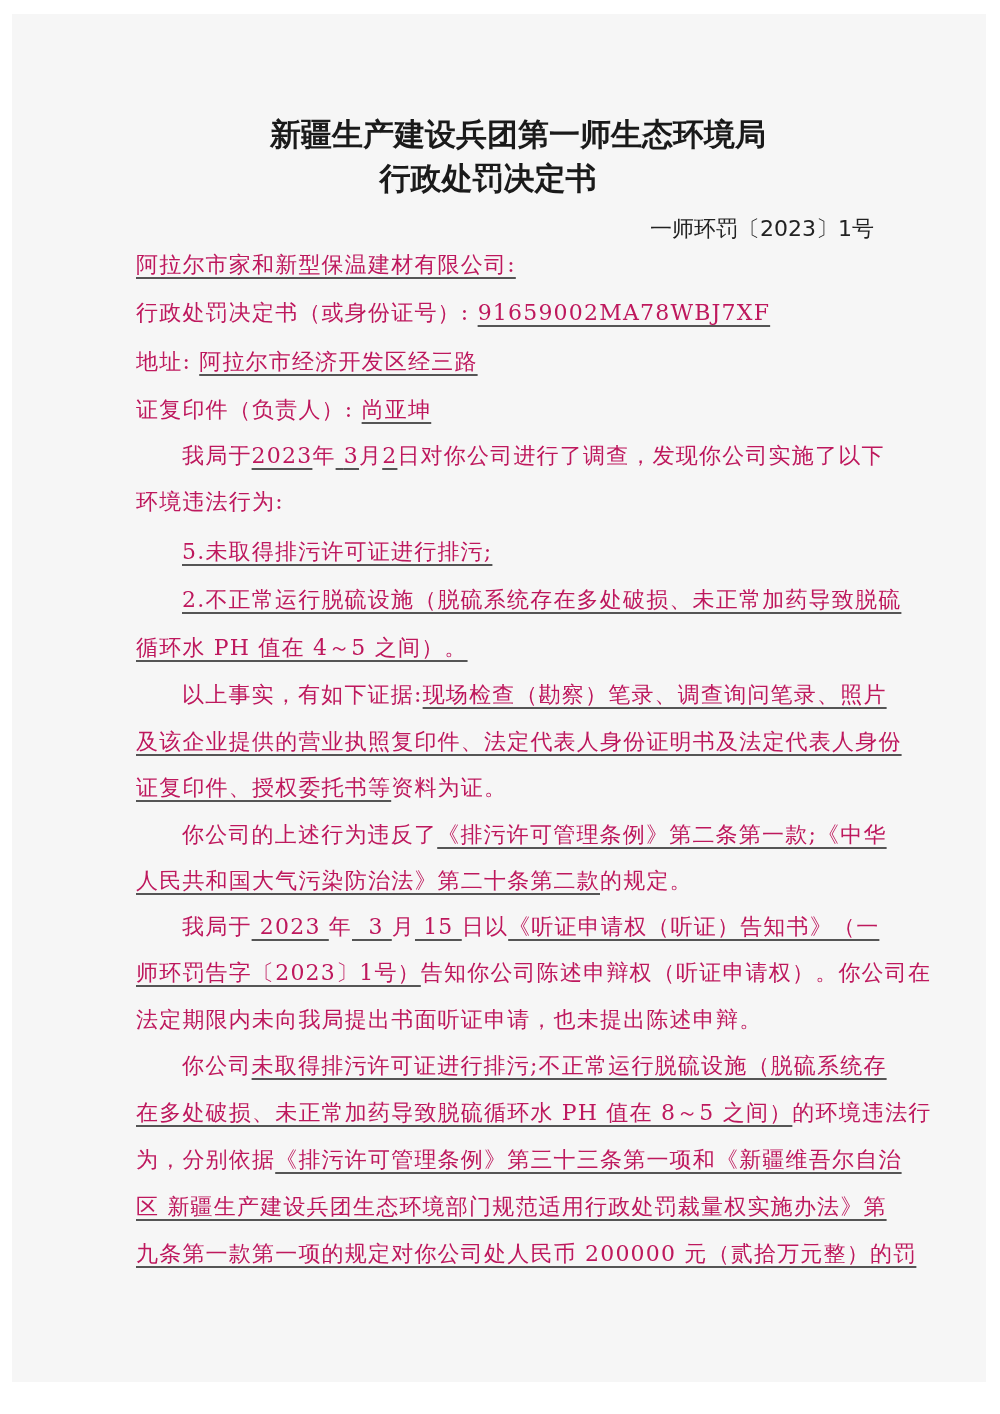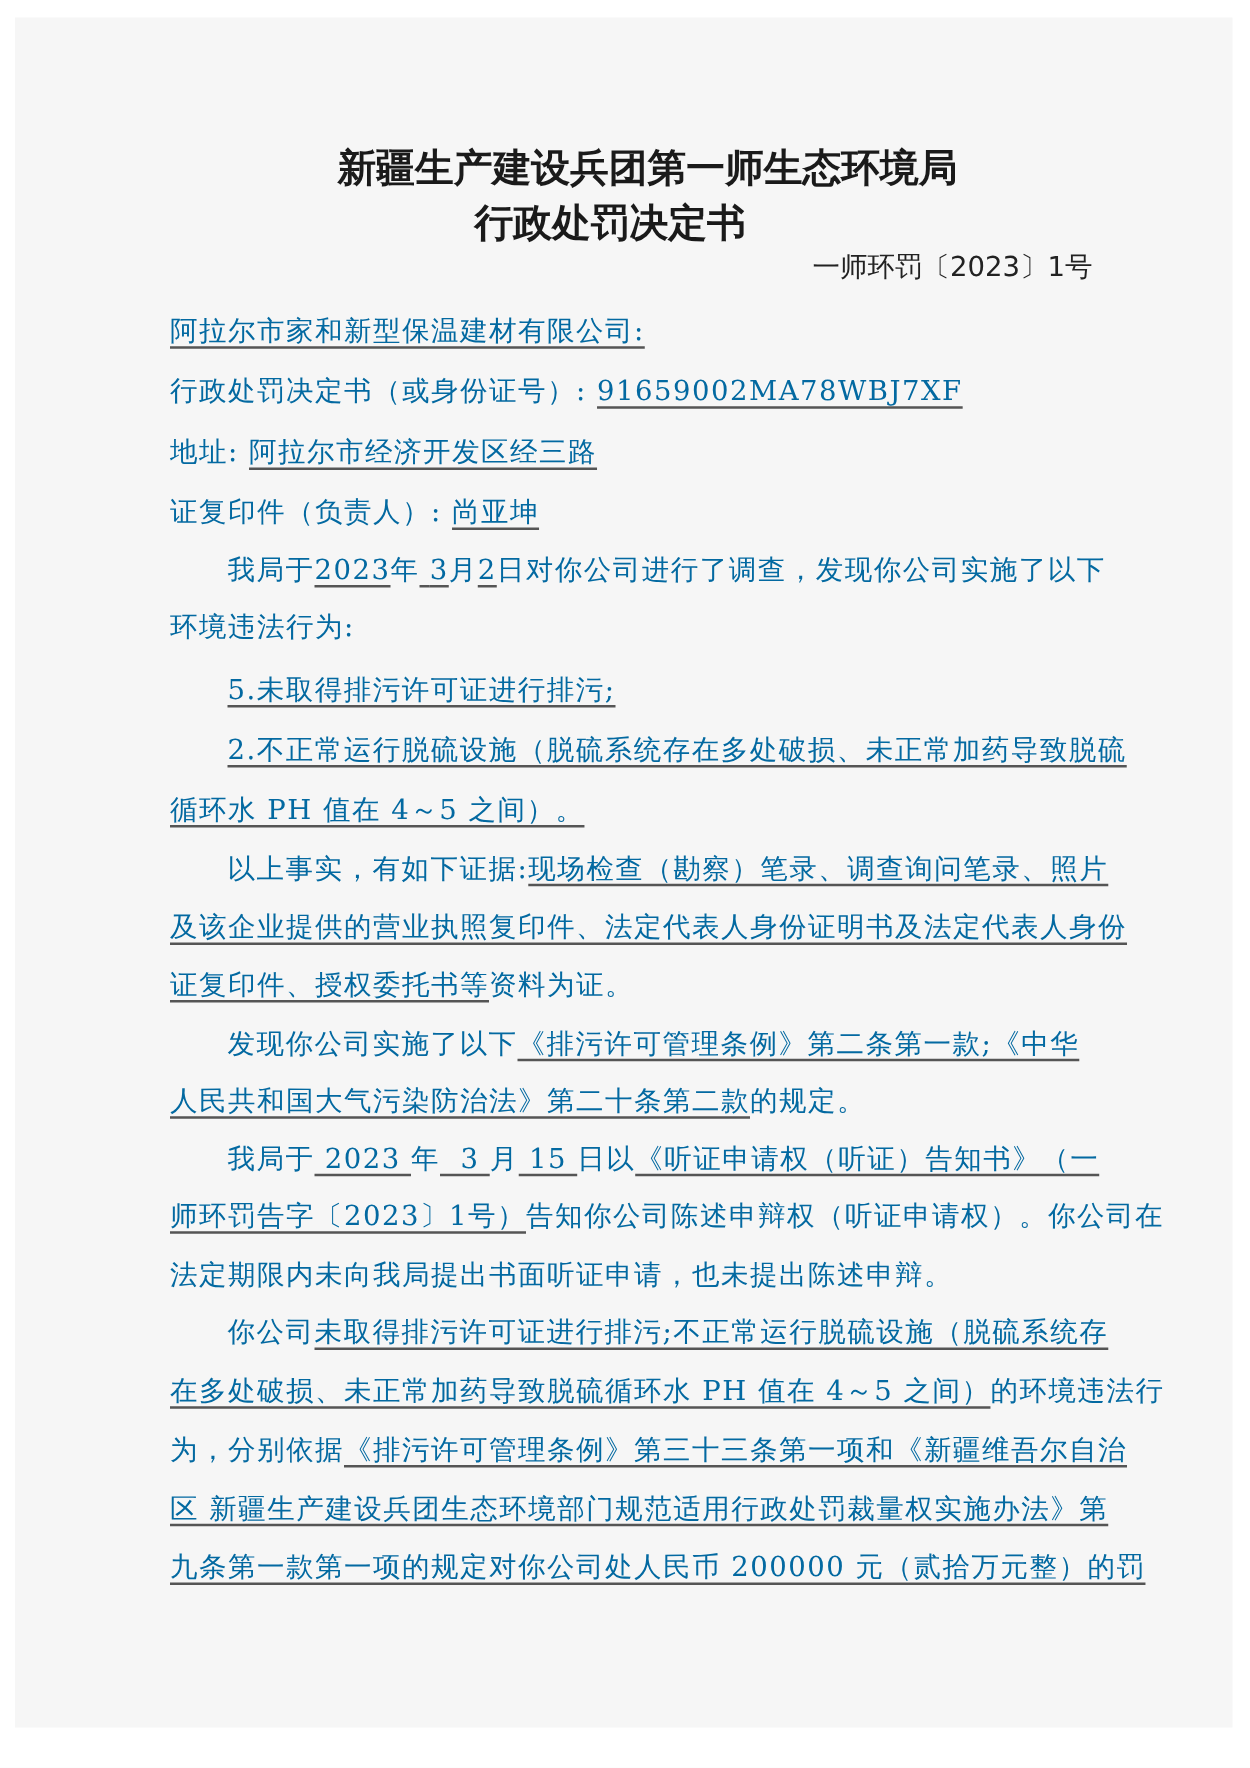--- a/index.html
+++ b/index.html
@@ -5,24 +5,24 @@
   html, body { margin: 0; padding: 0; background: #ffffff; }
   body { width: 1000px; height: 1414px; position: relative; overflow: hidden;
          font-family: "DejaVu Serif", "Liberation Serif", serif; color: #2a2a2a; }
   .paper { position: absolute; left: 12px; top: 14px; width: 974px; height: 1368px;
            background: #f6f6f6; }
   .title { position: absolute; left: 0; width: 1000px; text-align: center;
            font-family: "DejaVu Serif", serif; font-weight: bold; color: #1a1a1a;
            font-size: 31px; letter-spacing: 0px; }
   .t1 { top: 114px; left: 18px; }
   .t2 { top: 158px; left: -12px; }
-  .docno { position: absolute; top: 199px; left: 650px; font-size: 22px;
+  .docno { position: absolute; top: 214px; left: 650px; font-size: 22px;
            font-family: "DejaVu Sans", sans-serif; color: #222; }
   .line { position: absolute; left: 136px; width: 770px; font-size: 22px;
-          white-space: nowrap; color: #0369a1; letter-spacing: 1.2px; }
+          white-space: nowrap; color: #be185d; letter-spacing: 1.2px; }
   .ind { left: 182px; }
   .u { text-decoration: underline; text-decoration-color: #555;
        text-underline-offset: 5px; text-decoration-thickness: 1.5px; }
 </style>
 </head>
 <body>
 
 <div class="paper"></div>
 
 <div class="title t1">新疆生产建设兵团第一师生态环境局</div>
@@ -67,37 +67,37 @@
   <span>以上事实，有如下证据:</span><span class="u">现场检查（勘察）笔录、调查询问笔录、照片</span>
 </div>
 <div class="line" style="top:727px">
   <span class="u">及该企业提供的营业执照复印件、法定代表人身份证明书及法定代表人身份</span>
 </div>
 <div class="line" style="top:773px">
   <span class="u">证复印件、授权委托书等</span><span>资料为证。</span>
 </div>
 
 <div class="line ind" style="top:820px">
-  <span>发现你公司实施了以下</span><span class="u">《排污许可管理条例》第二条第一款;《中华</span>
+  <span>你公司的上述行为违反了</span><span class="u">《排污许可管理条例》第二条第一款;《中华</span>
 </div>
 <div class="line" style="top:866px">
   <span class="u">人民共和国大气污染防治法》第二十条第二款</span><span>的规定。</span>
 </div>
 
 <div class="line ind" style="top:912px; white-space:pre"><span>我局于</span><span class="u"> 2023 </span><span>年</span><span class="u">  3 </span><span>月</span><span class="u"> 15 </span><span>日以</span><span class="u">《听证申请权（听证）告知书》（一</span></div>
 <div class="line" style="top:958px">
   <span class="u">师环罚告字〔2023〕1号）</span><span>告知你公司陈述申辩权（听证申请权）。你公司在</span>
 </div>
 <div class="line" style="top:1005px">法定期限内未向我局提出书面听证申请，也未提出陈述申辩。</div>
 
 <div class="line ind" style="top:1051px">
   <span>你公司</span><span class="u">未取得排污许可证进行排污;不正常运行脱硫设施（脱硫系统存</span>
 </div>
 <div class="line" style="top:1098px">
-  <span class="u">在多处破损、未正常加药导致脱硫循环水 PH 值在 4～5 之间）</span><span>的环境违法行</span>
+  <span class="u">在多处破损、未正常加药导致脱硫循环水 PH 值在 8～5 之间）</span><span>的环境违法行</span>
 </div>
 <div class="line" style="top:1145px">
   <span>为，分别依据</span><span class="u">《排污许可管理条例》第三十三条第一项和《新疆维吾尔自治</span>
 </div>
 <div class="line" style="top:1192px">
   <span class="u">区 新疆生产建设兵团生态环境部门规范适用行政处罚裁量权实施办法》第</span>
 </div>
 <div class="line" style="top:1239px">
   <span class="u">九条第一款第一项的规定对你公司处人民币 200000 元（贰拾万元整）的罚</span>
 </div>

